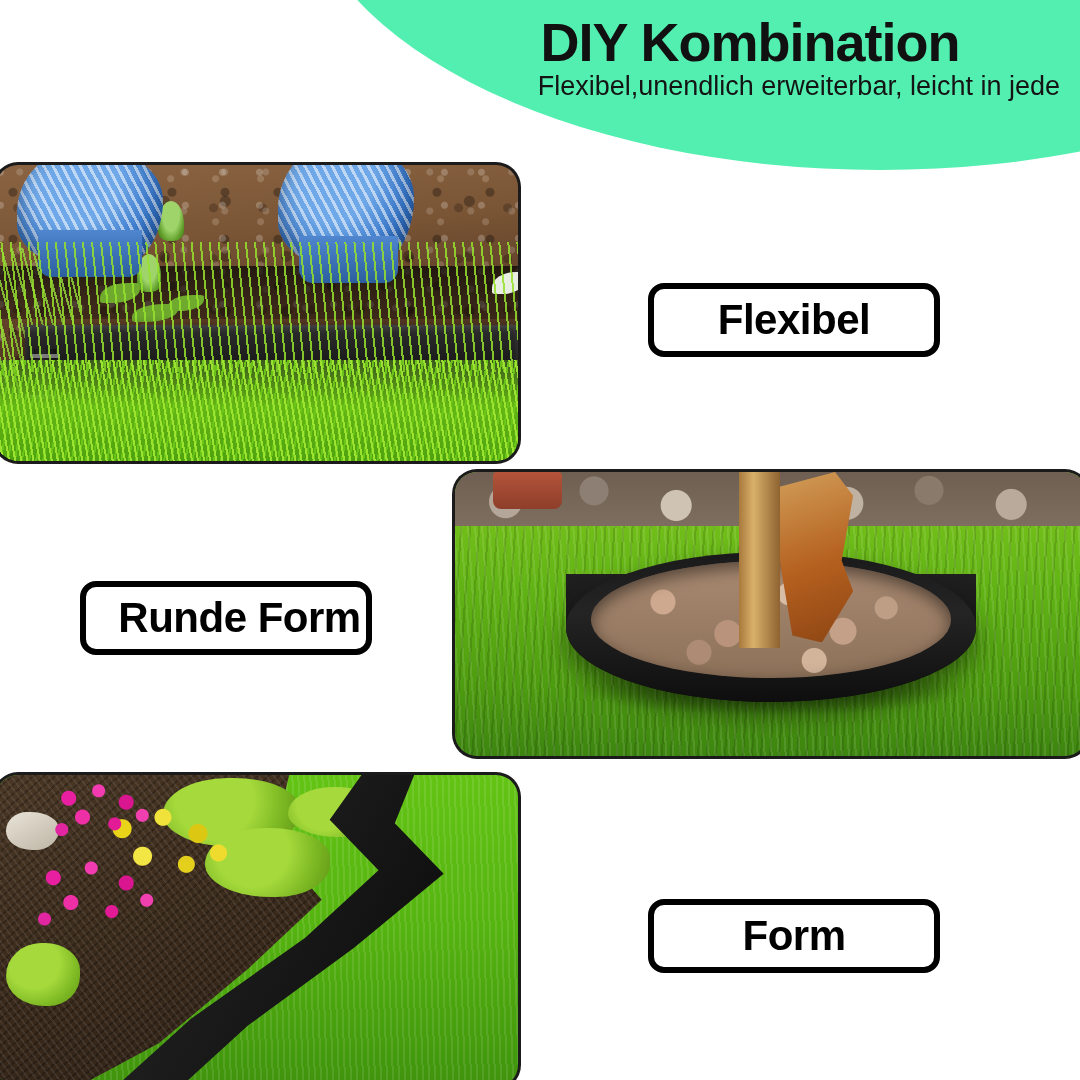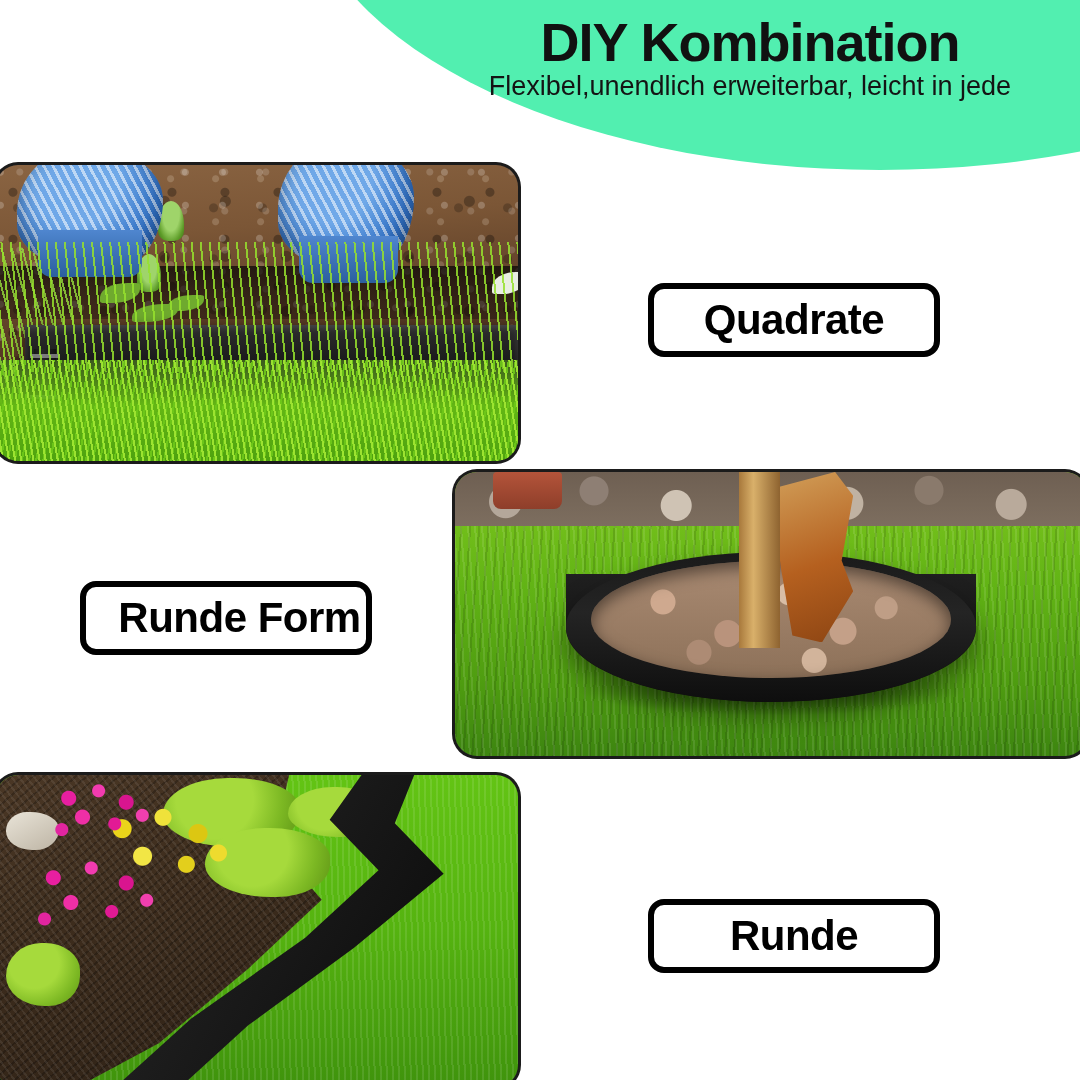--- a/index.html
+++ b/index.html
@@ -25,21 +25,21 @@
     position:absolute;left:440px;top:14px;width:620px;
     z-index:3;text-align:right;
   }
   .banner-title{
     font-size:54px;font-weight:bold;color:#111;
     letter-spacing:-1px;line-height:1.04;
     white-space:nowrap;text-align:center;
   }
   .banner-sub{
     font-size:27px;color:#141414;line-height:1.12;
-    text-align:center;margin-top:1px;
+    text-align:right;margin-top:1px;
   }
   .banner-sub .l2{display:block;}
 
   
   .photo{
     position:absolute;
     border-radius:22px;
     overflow:hidden;
     background:#222;
     box-shadow:0 0 0 3px #1b1b1b;
@@ -281,22 +281,22 @@
       <div class="p3-rock"></div>
       <div class="p3-flowers-yellow" style="left:18%;top:10%;width:28%;height:26%;"></div>
       <div class="p3-flowers-pink" style="left:10%;top:3%;width:22%;height:18%;"></div>
       <div class="p3-flowers-pink" style="left:6%;top:27%;width:28%;height:24%;"></div>
 
       <div class="p3-edge"></div>
     </div>
   </div>
 
   <div class="label lb-quadrate">
-    <span>Quadrate</span>
+    <span>Flexibel</span>
   </div>
   <div class="label lb-runde">
     <span>Runde Form</span>
   </div>
   <div class="label lb-bogen">
-    <span>Runde</span>
+    <span>Form</span>
   </div>
 
 </div>
 
 </body></html>

